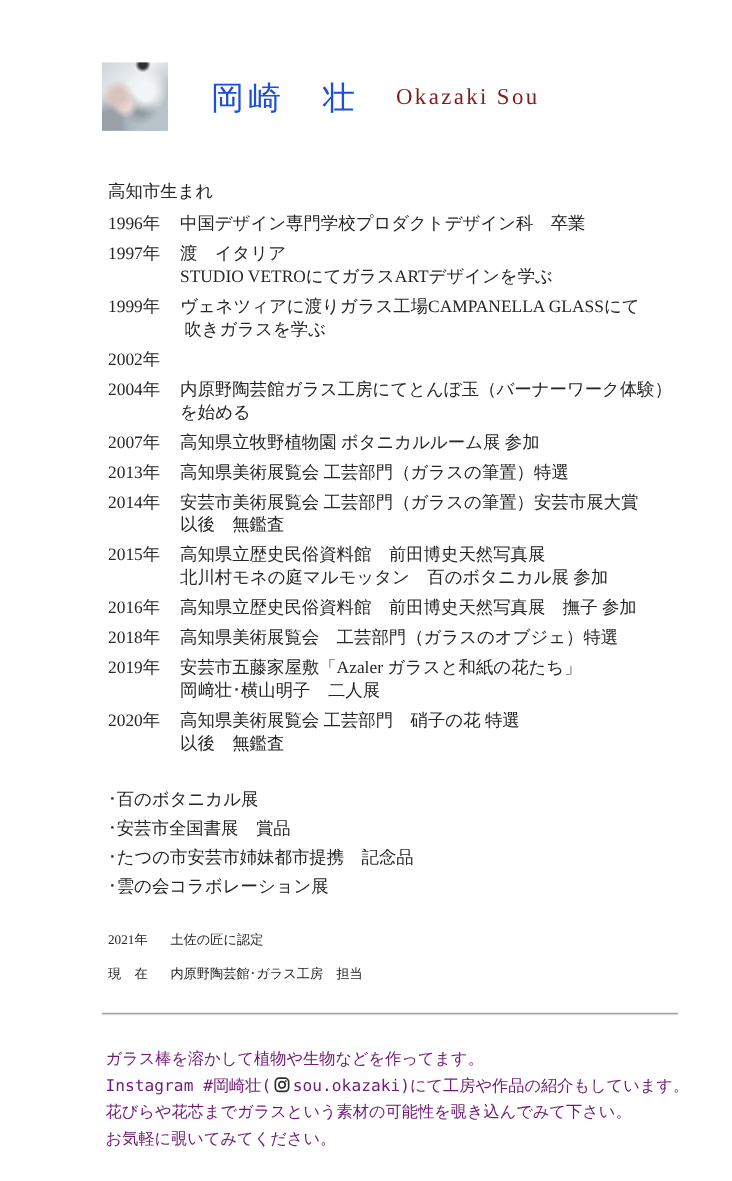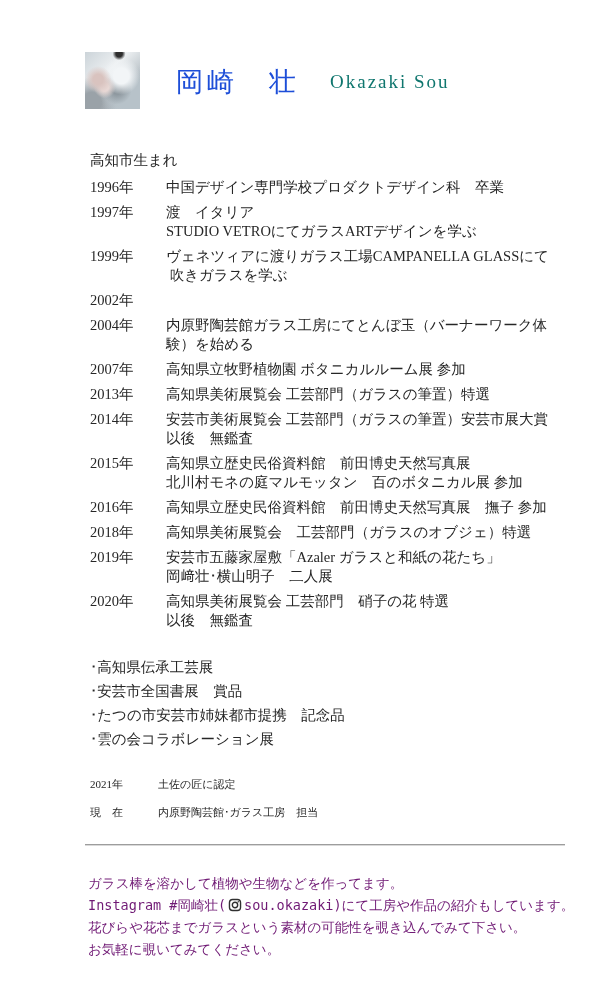--- a/index.html
+++ b/index.html
@@ -40,37 +40,36 @@
     font-size: 27px;
     letter-spacing: 4px;
     color: #1d4ed8;
     white-space: pre;
   }
   .name-en {
     margin-left: 30px;
     margin-top: 19px;
     font-size: 19px;
     letter-spacing: 2px;
-    color: #0f766e;
+    color: #7f1d1d;
     white-space: pre;
   }
   
   .bio {
     margin: 42px 40px 0 90px;
     font-size: 14.5px;
   }
   .birth {
     line-height: 19px;
     margin-bottom: 8px;
     white-space: pre-wrap;
   }
   .entry {
     display: flex;
     margin-bottom: 6px;
-    gap: 16px;
   }
   .entry .year {
     width: 60px;
     flex-shrink: 0;
     line-height: 19px;
     white-space: pre;
   }
   .entry .lines {
     display: block;
   }
@@ -240,21 +239,21 @@
         <span class="lines">
           <span class="line">高知県美術展覧会 工芸部門　硝子の花 特選</span>
           <span class="line">以後　無鑑査</span>
         </span>
       </div>
     </div>
 </div>
 
 <div class="awards">
 
-    <div class="award"><span>･</span><span>高知県伝承工芸展</span></div>
+    <div class="award"><span>･</span><span>百のボタニカル展</span></div>
 
     <div class="award"><span>･</span><span>安芸市全国書展　賞品</span></div>
 
     <div class="award"><span>･</span><span>たつの市安芸市姉妹都市提携　記念品</span></div>
 
     <div class="award"><span>･</span><span>雲の会コラボレーション展</span></div>
   </div>
 
 <div class="recognition">
 

